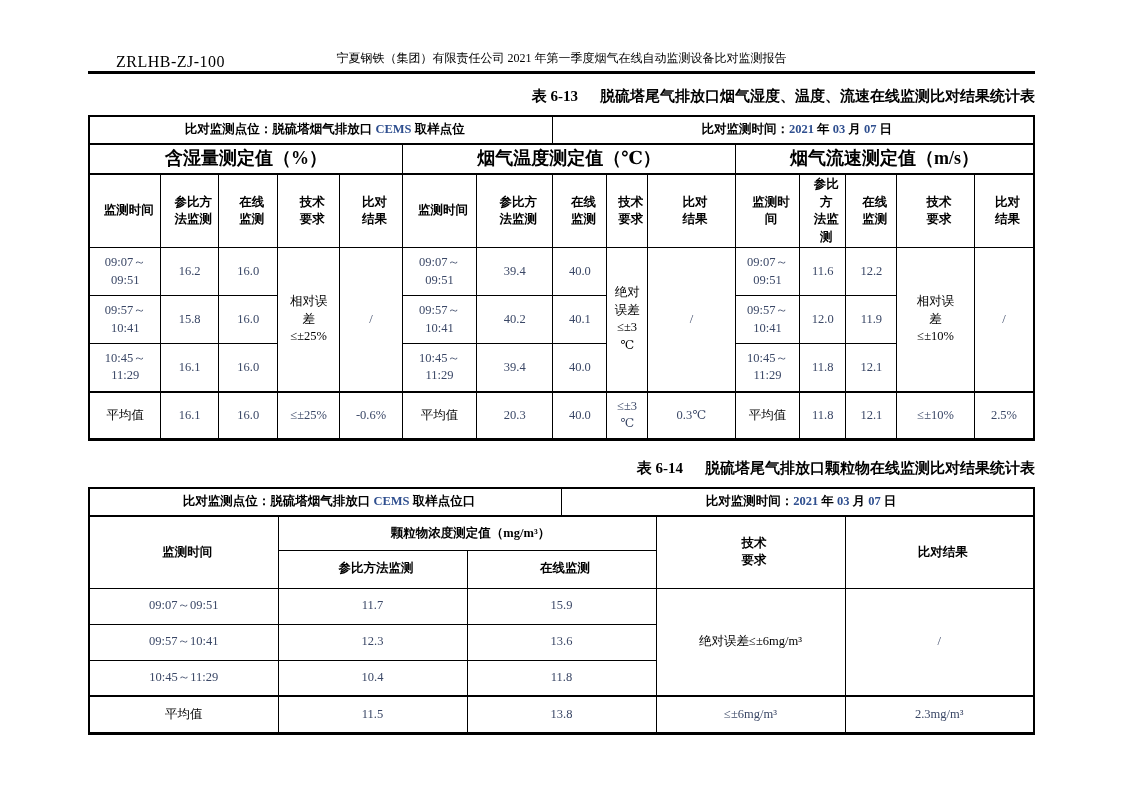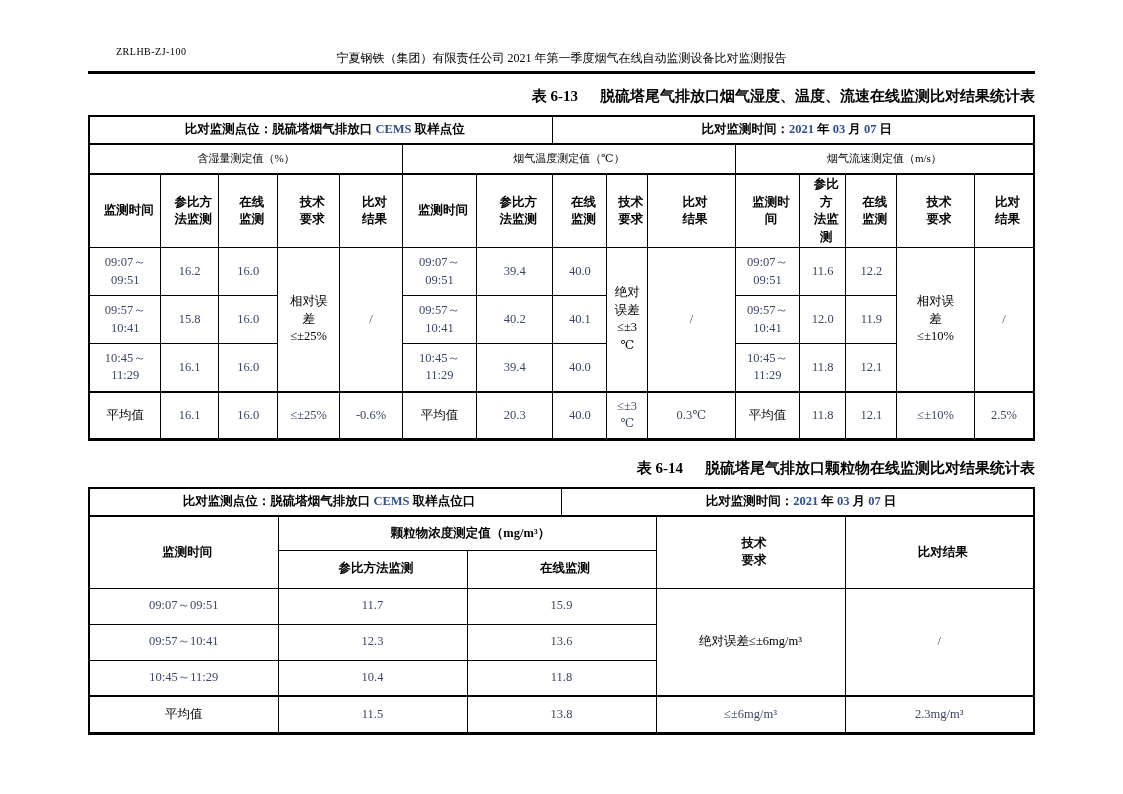--- a/index.html
+++ b/index.html
@@ -3,33 +3,33 @@
 <meta charset="utf-8">
 <style>
   html,body{margin:0;padding:0;}
   body{
     width:1123px;height:794px;background:#ffffff;overflow:hidden;
     font-family:"Liberation Serif","DejaVu Serif",serif;color:#000;
   }
   .sheet{width:947px;margin:0 auto;padding-top:45px;}
   
   .doc-header{position:relative;height:26px;border-bottom:3px solid #000;}
-  .doc-code{position:absolute;left:28px;bottom:14px;font-size:10px;letter-spacing:.5px;}
+  .doc-code{position:absolute;left:28px;bottom:0;font-size:16px;letter-spacing:.5px;}
   .doc-title{text-align:center;font-size:12px;padding-top:5px;}
   
   .tbl-title{text-align:right;font-weight:bold;font-size:15px;margin:13px 0 9px;}
   .tbl-title .no{margin-right:22px;}
   .tbl-title2{margin-top:18px;margin-bottom:9px;}
   
   table{width:100%;border-collapse:collapse;table-layout:fixed;}
   table.tbl{border:2px solid #000;border-bottom:3px solid #000;}
   td{border:1px solid #000;text-align:center;vertical-align:middle;
      white-space:pre-line;padding:1px 2px;font-size:12.5px;line-height:1.4;}
   .b{font-weight:bold;padding-left:9px;}
-  .gh{font-weight:normal;font-size:11px;}
+  .gh{font-weight:bold;font-size:18px;}
   .v{color:#3a4766;}
   .blue{color:#2f4f8f;}
   tr.h28{height:28px;} tr.h30{height:30px;} tr.h54{height:54px;} tr.h48{height:48px;}
   tr.h34{height:34px;} tr.h38{height:38px;} tr.h36{height:36px;} tr.h37{height:37px;}
   .bb2 td{border-bottom-width:2px;}
   tr.avg td{border-top-width:2px;}
   
   .doc-footer{display:flex;justify-content:space-between;margin-top:26px;font-size:12px;}
 </style>
 </head>

